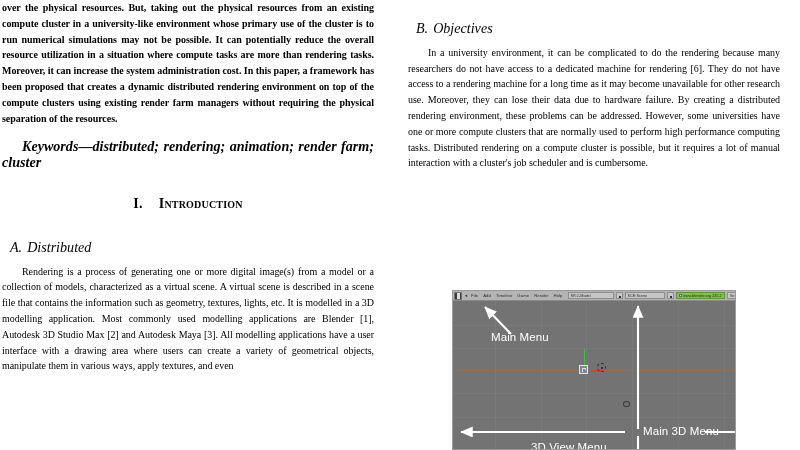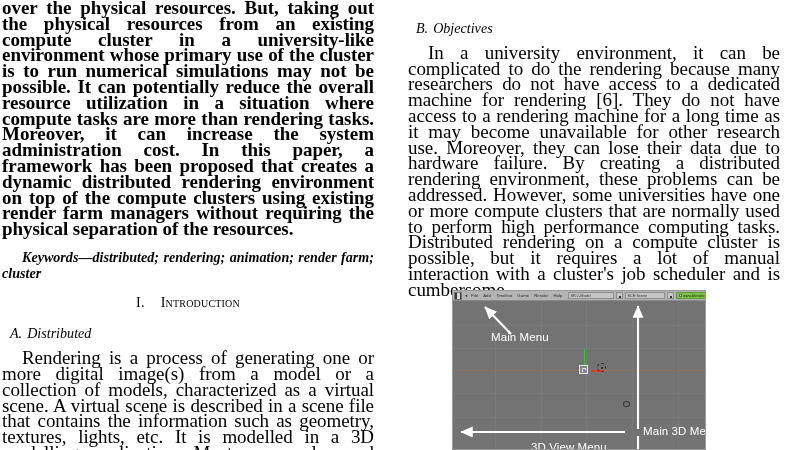--- a/index.html
+++ b/index.html
@@ -23,21 +23,21 @@
   .column {
     position: absolute;
     top: 0;
     width: 372px;
   }
   .col-left { left: 2px; }
   .col-right { left: 408px; }
 
   p.body-text {
     margin: 0;
-    font-size: 19px;
+    font-size: 10px;
     line-height: 15.8px;
     text-align: justify;
     text-justify: inter-word;
     letter-spacing: -0.05px;
   }
   p.bold-abstract {
     font-weight: bold;
   }
   p.indent { text-indent: 20px; font-family: Liberation Serif, serif; }
 
@@ -46,24 +46,24 @@
     font-size: 14.1px;
     line-height: 15.8px;
     font-weight: bold;
     font-style: italic;
     text-align: justify;
     text-indent: 20px;
     font-family: Liberation Serif, serif;
   }
 
   h1.section-heading {
-    margin: 0;
+    margin: 12px;
     font-size: 14.1px;
     line-height: 15.8px;
-    font-weight: normal;
+    font-weight: bold;
     text-align: center;
     font-variant: small-caps;
     letter-spacing: 0.2px;
   }
   h1.section-heading .numeral {
     font-variant: normal;
     padding-right: 16px;
   }
 
   h2.subsection-heading {
@@ -79,21 +79,21 @@
   }
 
   .spacer-sm { height: 8px; }
   .spacer-md { height: 13px; }
 
   
   .figure {
     position: absolute;
     left: 452px;
     top: 290px;
-    width: 254px;
+    width: 284px;
     height: 160px;
     overflow: hidden;
     background: #7f1d1d;
     border: 1px solid #9a9a9a;
     box-sizing: border-box;
   }
   .blender-header {
     position: relative;
     height: 10px;
     background: #b4b4b4;

